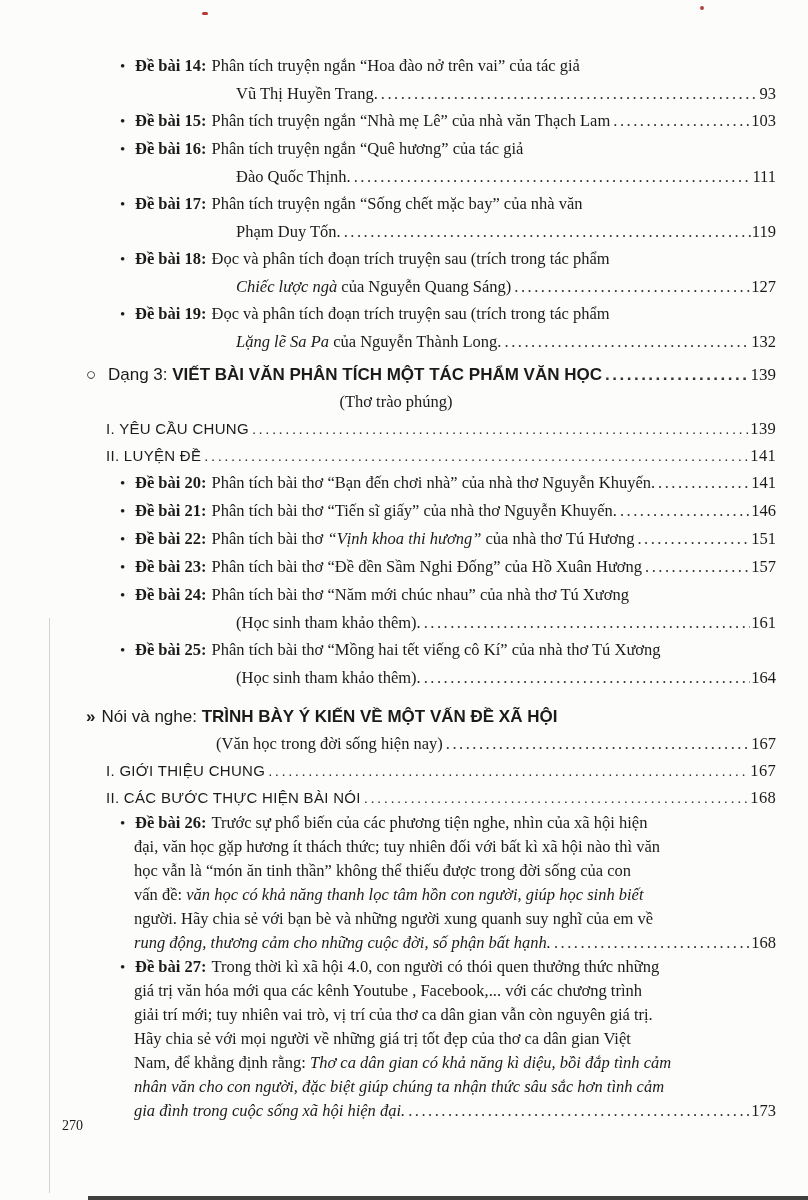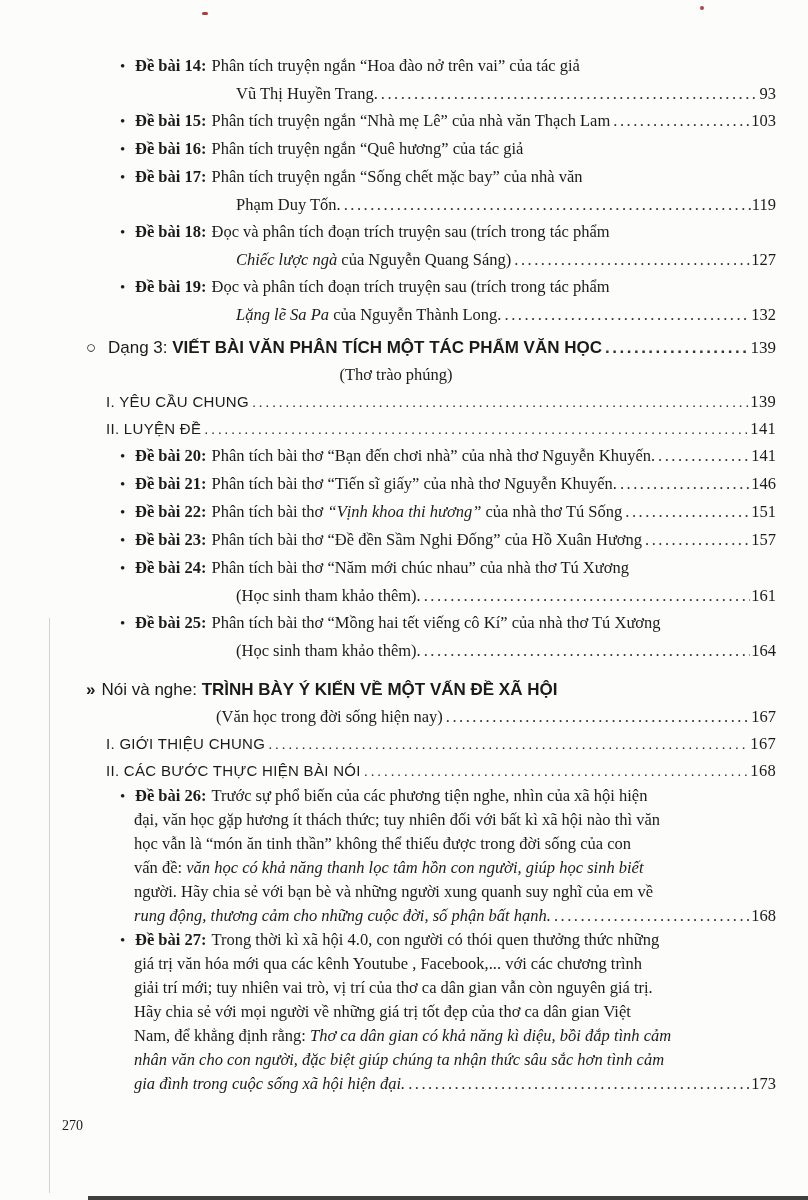--- a/index.html
+++ b/index.html
@@ -67,20 +67,25 @@
     <span class="bullet">•</span>
     <span class="t"><span class="lbl">Đề bài 15:</span><span>Phân tích truyện ngắn “Nhà mẹ Lê” của nhà văn Thạch Lam</span></span>
     <span class="dots"></span>
     <span class="pg">103</span>
   </div>
 
   <div>
     <div class="line ent">
       <span class="bullet">•</span><span class="lbl">Đề bài 16:</span><span>Phân tích truyện ngắn “Quê hương” của tác giả</span>
     </div>
+    <div class="row cont">
+      <span class="t">Đào Quốc Thịnh.</span>
+      <span class="dots"></span>
+      <span class="pg">111</span>
+    </div>
   </div>
 
   <div>
     <div class="line ent">
       <span class="bullet">•</span><span class="lbl">Đề bài 17:</span><span>Phân tích truyện ngắn “Sống chết mặc bay” của nhà văn</span>
     </div>
     <div class="row cont">
       <span class="t">Phạm Duy Tốn.</span>
       <span class="dots"></span>
       <span class="pg">119</span>
@@ -138,21 +143,21 @@
 
   <div class="row ent">
     <span class="bullet">•</span>
     <span class="t"><span class="lbl">Đề bài 21:</span><span>Phân tích bài thơ “Tiến sĩ giấy” của nhà thơ Nguyễn Khuyến.</span></span>
     <span class="dots"></span>
     <span class="pg">146</span>
   </div>
 
   <div class="row ent">
     <span class="bullet">•</span>
-    <span class="t"><span class="lbl">Đề bài 22:</span><span>Phân tích bài thơ </span><span class="i">“Vịnh khoa thi hương”</span><span> của nhà thơ Tú Sống</span></span>
+    <span class="t"><span class="lbl">Đề bài 22:</span><span>Phân tích bài thơ </span><span class="i">“Vịnh khoa thi hương”</span><span> của nhà thơ Tú Hương</span></span>
     <span class="dots"></span>
     <span class="pg">151</span>
   </div>
 
   <div class="row ent">
     <span class="bullet">•</span>
     <span class="t"><span class="lbl">Đề bài 23:</span><span>Phân tích bài thơ “Đề đền Sầm Nghi Đống” của Hồ Xuân Hương</span></span>
     <span class="dots"></span>
     <span class="pg">157</span>
   </div>

